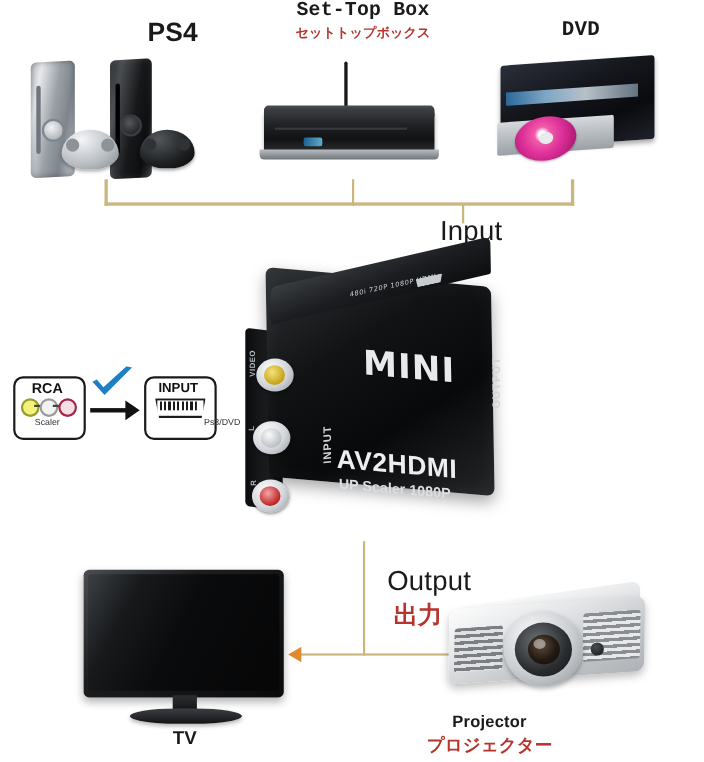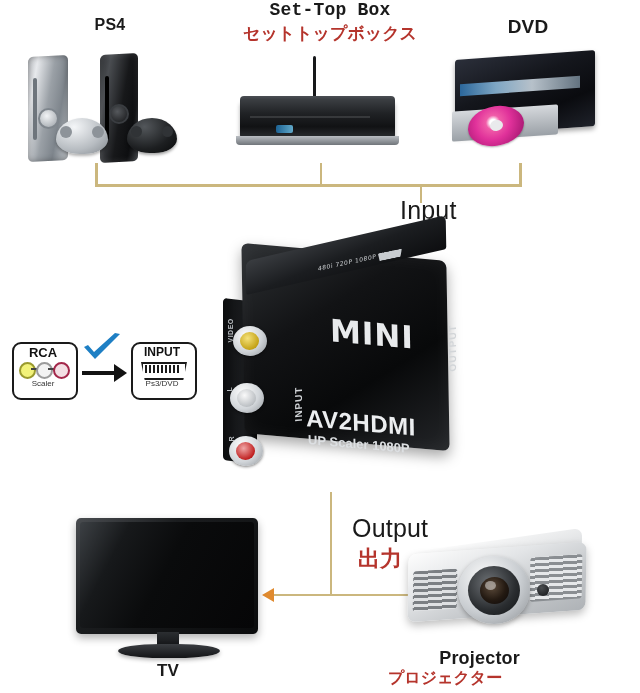--- a/index.html
+++ b/index.html
@@ -6,24 +6,24 @@
   body{
     width:640px;height:693px;position:relative;overflow:hidden;
     font-family:"Liberation Sans","DejaVu Sans",sans-serif;
     background:#ffffff;
   }
   .abs{position:absolute;}
   .lbl-en{color:#1a1a1a;font-weight:600;letter-spacing:.2px;text-align:center;}
   .lbl-jp{color:#b5342c;font-weight:700;text-align:center;font-family:"DejaVu Sans",sans-serif;}
 
   
-  #ps4-label{left:40px;top:16px;width:140px;font-size:16px;}
+  #ps4-label{left:40px;top:16px;width:140px;font-size:24px;text-align:right;}
   #stb-label{left:230px;top:0px;width:200px;font-size:18px;font-family:Liberation Mono, monospace;}
-  #stb-label-jp{left:225px;top:22px;width:210px;font-size:17px;}
-  #dvd-label{left:458px;top:16px;width:140px;font-size:19px;}
+  #stb-label-jp{left:225px;top:22px;width:210px;font-size:12px;}
+  #dvd-label{left:458px;top:16px;width:140px;font-size:19px;font-family:Liberation Mono, monospace;}
 
   
   .brk{background:#cbb77e;}
   #brk-h{left:95px;top:184px;width:427px;height:3px;}
   #brk-l{left:95px;top:163px;width:3px;height:24px;}
   #brk-m{left:320px;top:163px;width:2px;height:24px;}
   #brk-r{left:519px;top:163px;width:3px;height:24px;}
   #brk-stub{left:420px;top:185px;width:2px;height:18px;}
 
   #input-en{left:400px;top:196px;width:140px;font-size:25px;font-weight:500;text-align:left;color:#1a1a1a;}
@@ -86,21 +86,21 @@
   .jack{position:absolute;width:13px;height:13px;border-radius:50%;top:362px;}
   #jack-y{left:19px;background:#f2f27a;border:2px solid #9a9a2e;}
   #jack-w{left:36px;background:#f3f3f3;border:2px solid #9b9b9b;}
   #jack-r{left:53px;background:#f3dfe4;border:2px solid #a3274a;}
   .jackline{position:absolute;top:368px;height:2px;background:#444;}
   #jl1{left:31px;width:7px;}
   #jl2{left:48px;width:7px;}
 
   #hdmi-box{left:131px;top:342px;width:62px;height:54px;}
   #hdmi-title{left:131px;top:345px;width:62px;font-size:12px;font-weight:700;text-align:center;color:#111;}
-  #hdmi-sub{left:131px;top:379px;width:62px;font-size:8px;text-align:center;color:#333;}
+  #hdmi-sub{left:131px;top:379px;width:62px;font-size:8px;text-align:center;color:#333;padding-left:40px;}
   #hdmi-plug{left:141px;top:362px;width:42px;height:14px;background:#fff;border:2px solid #1a1a1a;
      clip-path:polygon(0 0,100% 0,92% 100%,8% 100%);}
   #hdmi-pins{left:145px;top:365px;width:34px;height:8px;
      background:repeating-linear-gradient(90deg,#1a1a1a 0 2px,#fff 2px 4px);}
 
   #arrow-shaft{left:82px;top:371px;width:35px;height:4px;background:#121212;}
   #arrow-head{left:114px;top:364px;width:0;height:0;border-top:9px solid transparent;
      border-bottom:9px solid transparent;border-left:13px solid #121212;}
   #check svg{display:block;}
   #check{left:82px;top:333px;}
@@ -192,21 +192,21 @@
     background:radial-gradient(circle at 38% 32%,#fbfbfb,#c9cdd1 55%,#8b8f93 100%);
     box-shadow:0 2px 5px rgba(0,0,0,.3);}
   #pj-lens-m{left:468px;top:566px;width:52px;height:49px;border-radius:50%;
     background:radial-gradient(circle at 40% 35%,#6d7175,#2a2d30 60%,#101214);}
   #pj-lens-i{left:480px;top:577px;width:29px;height:27px;border-radius:50%;
     background:radial-gradient(circle at 42% 36%,#5b4a3a,#241a12 55%,#0a0708);}
   #pj-lens-g{left:485px;top:581px;width:11px;height:9px;border-radius:50%;background:rgba(255,255,255,.45);}
   #pj-knob{left:537px;top:584px;width:12px;height:12px;border-radius:50%;
     background:radial-gradient(circle at 38% 32%,#4a4d50,#141618);}
   #pj-brand{left:442px;top:585px;width:40px;font-size:8px;color:#8a8e92;transform:skewY(-5deg);}
-  #pj-label{left:370px;top:648px;width:150px;font-size:18px;text-align:right;}
+  #pj-label{left:370px;top:648px;width:150px;font-size:15px;}
   #pj-label-jp{left:370px;top:668px;width:150px;font-size:16px;}
 </style>
 </head>
 <body>
 
 <div class="abs lbl-en" id="ps4-label">PS4</div>
 <div class="abs lbl-en" id="stb-label">Set-Top Box</div>
 <div class="abs lbl-jp" id="stb-label-jp">セットトップボックス</div>
 <div class="abs lbl-en" id="dvd-label">DVD</div>
 

